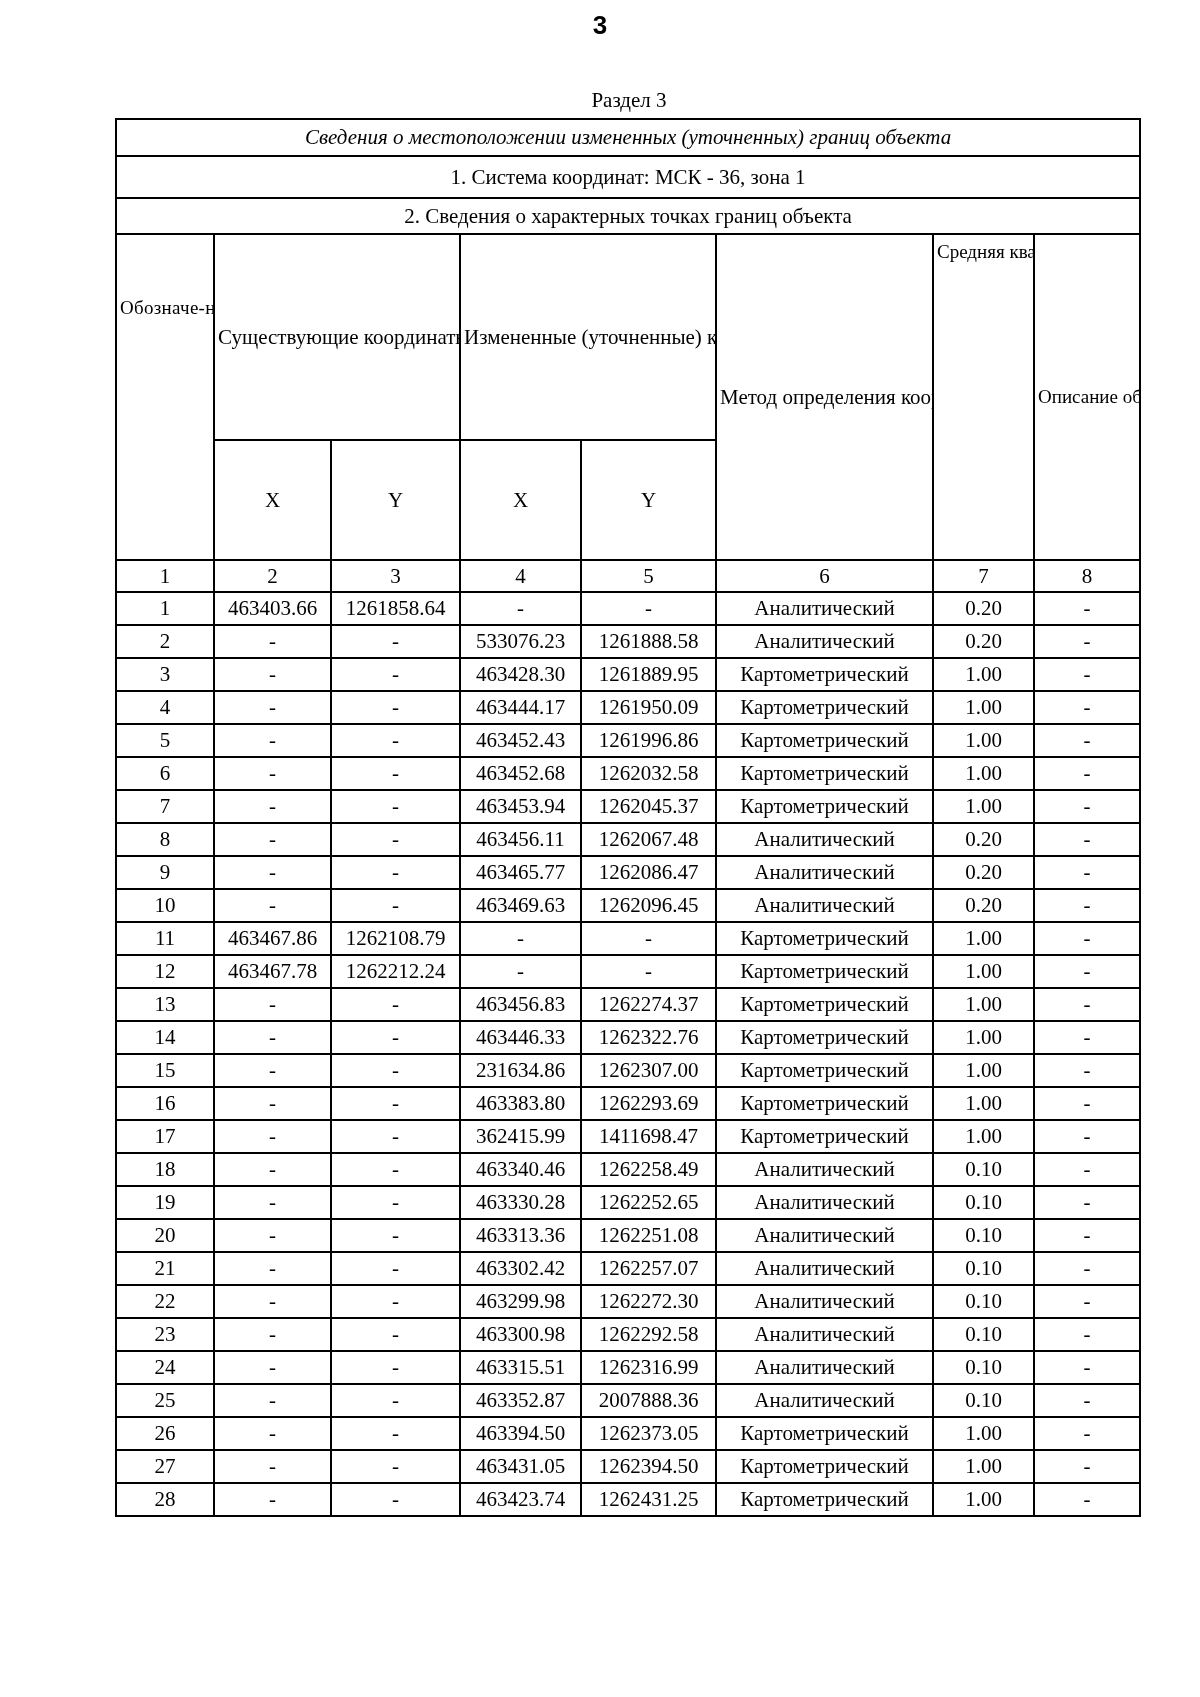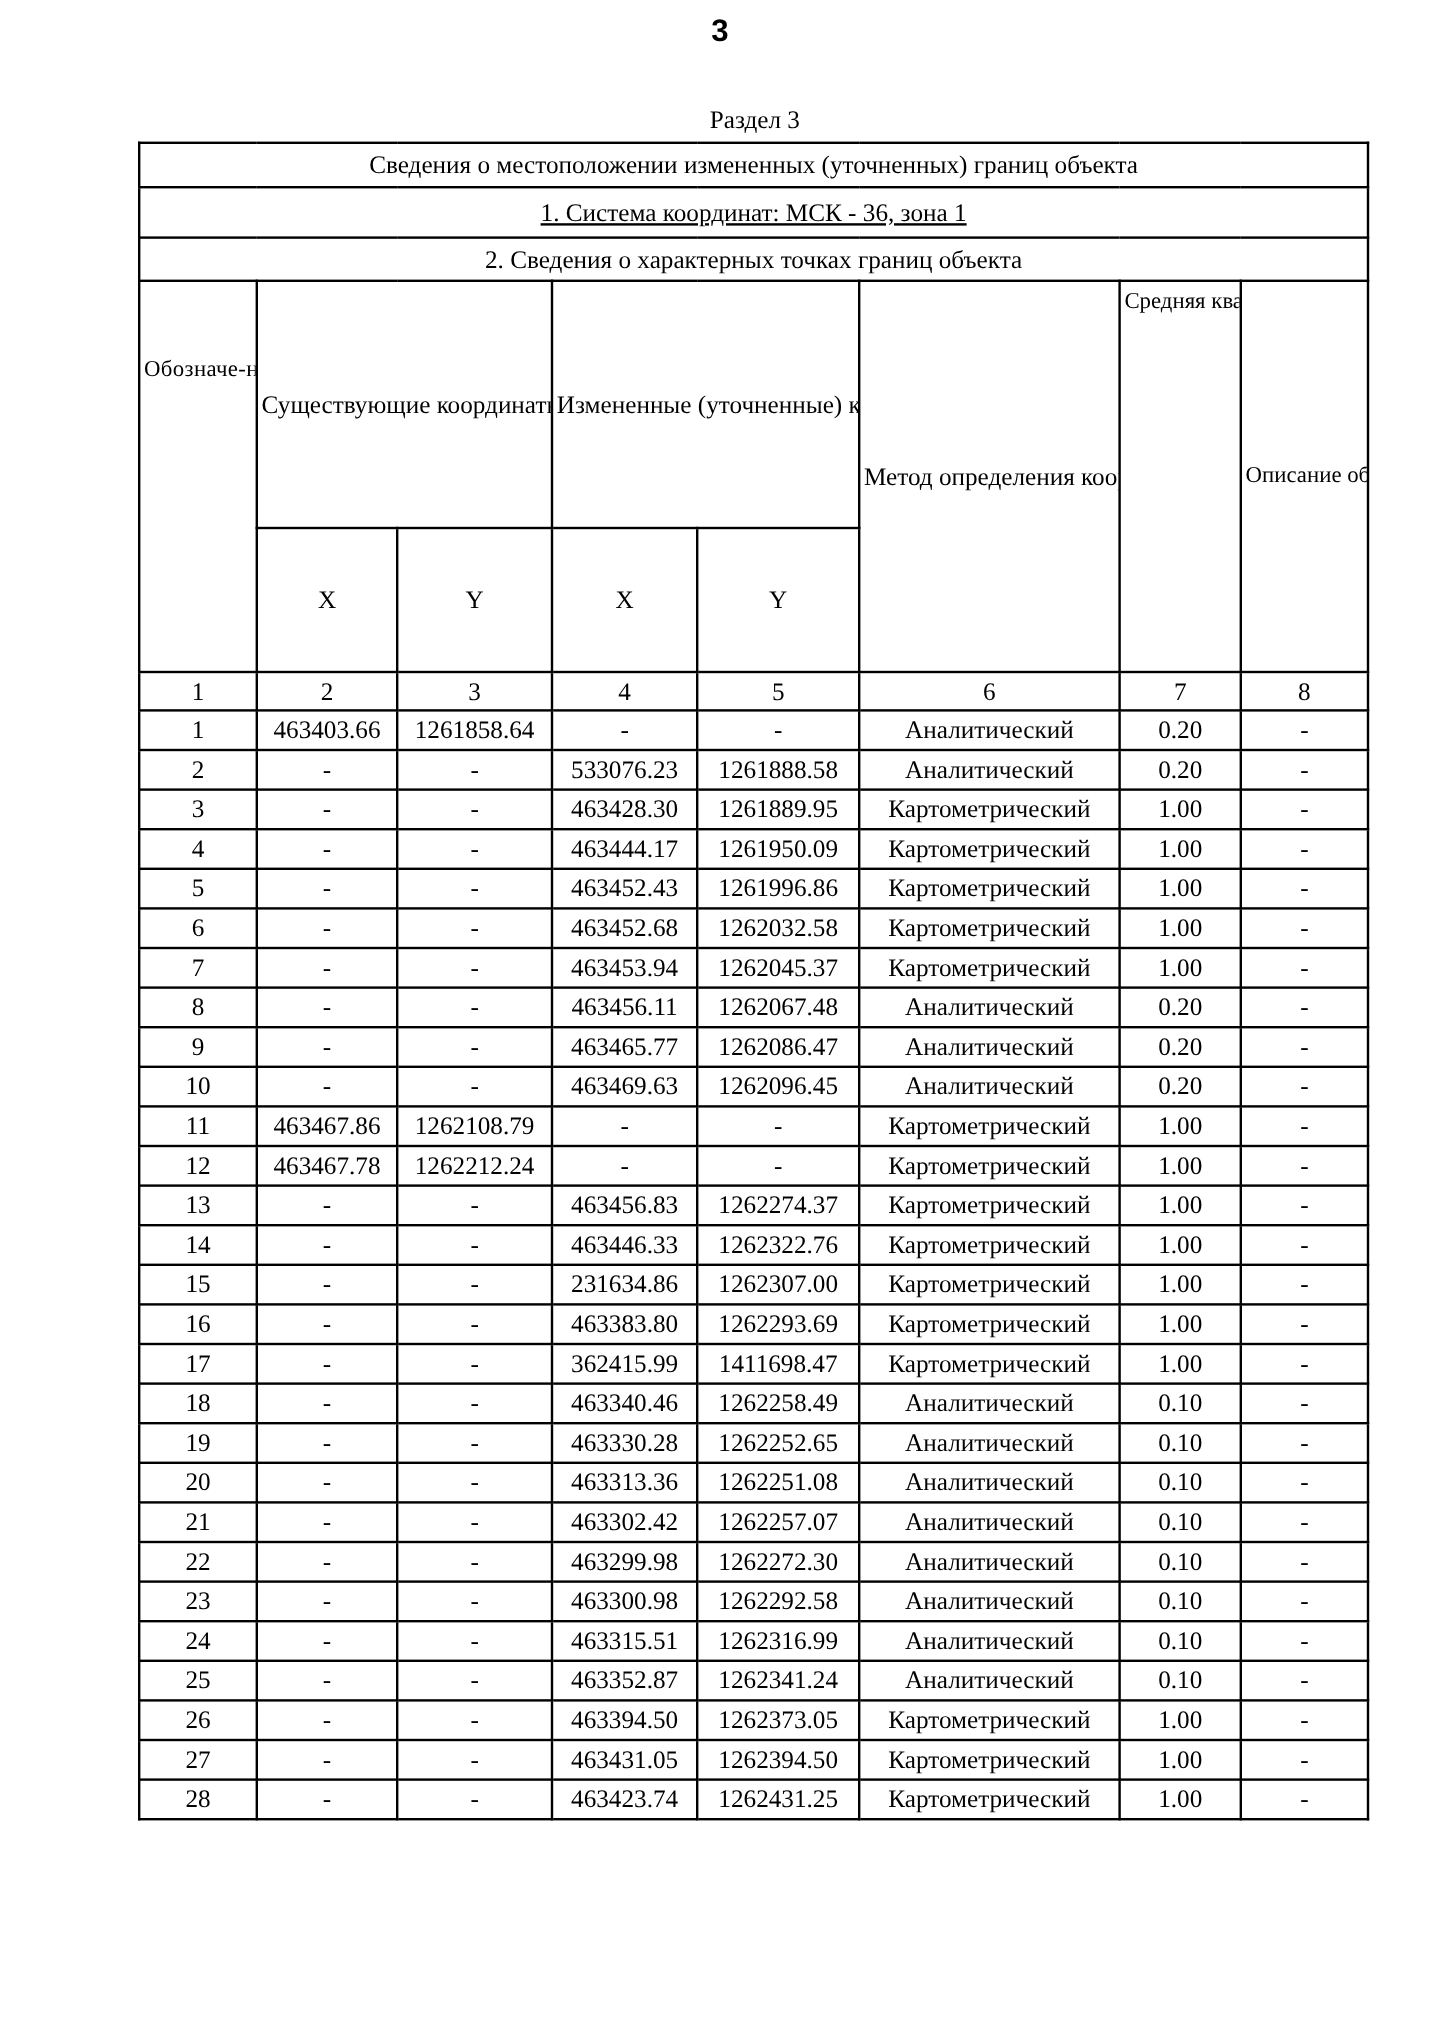--- a/index.html
+++ b/index.html
@@ -18,22 +18,22 @@
     }
     table.doc {
       position: absolute; top: 118px; left: 115px; width: 1024px;
       border-collapse: collapse; table-layout: fixed;
       font-size: 21px; line-height: 1.17;
     }
     table.doc td {
       border: 2px solid #000; padding: 0 3px; text-align: center; vertical-align: middle;
       overflow: hidden; white-space: nowrap;
     }
-    .row-title td { height: 35px; }
-    .row-left td { height: 40px; text-align: left; padding-left: 4px; text-decoration: underline; }
+    .row-title td { height: 35px; font-style: italic; }
+    .row-left td { height: 40px; text-align: left; padding-left: 4px; }
     .row-left2 td { height: 34px; text-align: left; padding-left: 4px; }
     .hdr td { white-space: normal; }
     .hdr-top td { height: 204px; }
     .hdr-sub td { height: 118px; }
     .hdr-first { text-align: left !important; vertical-align: top !important; padding-top: 62px !important; font-size: 19px; letter-spacing: 0.3px; }
     .hdr-narrow { font-size: 19px; line-height: 1.36; }
     .hdr-narrow.col7 { vertical-align: top !important; padding-top: 4px !important; }
     .num-row td { height: 30px; }
     .data-row td { height: 31px; }
   </style>
@@ -326,21 +326,21 @@
         <td>1262316.99</td>
         <td>Аналитический</td>
         <td>0.10</td>
         <td>-</td>
       </tr>
       <tr class="data-row">
         <td>25</td>
         <td>-</td>
         <td>-</td>
         <td>463352.87</td>
-        <td>1262341.24</td>
+        <td>2007888.36</td>
         <td>Аналитический</td>
         <td>0.10</td>
         <td>-</td>
       </tr>
       <tr class="data-row">
         <td>26</td>
         <td>-</td>
         <td>-</td>
         <td>463394.50</td>
         <td>1262373.05</td>

